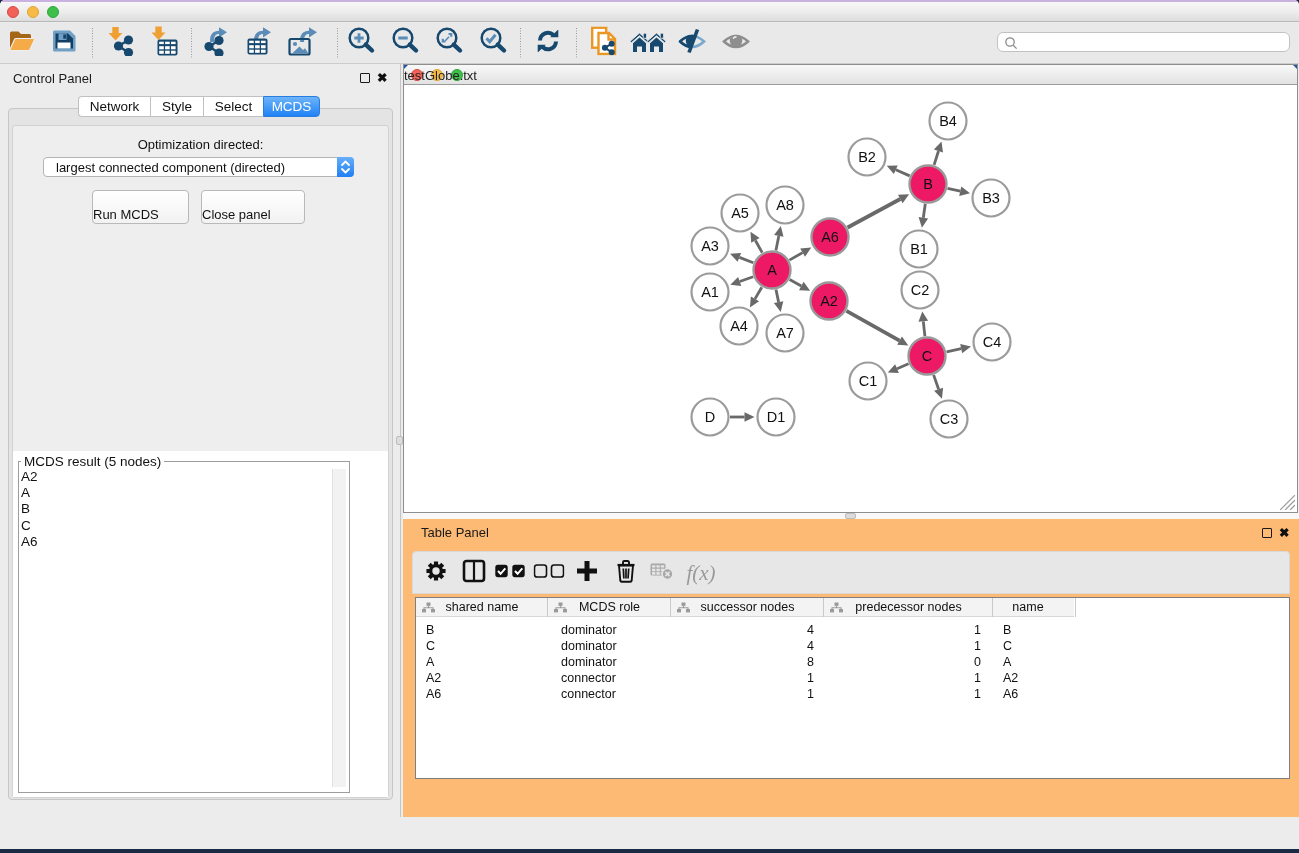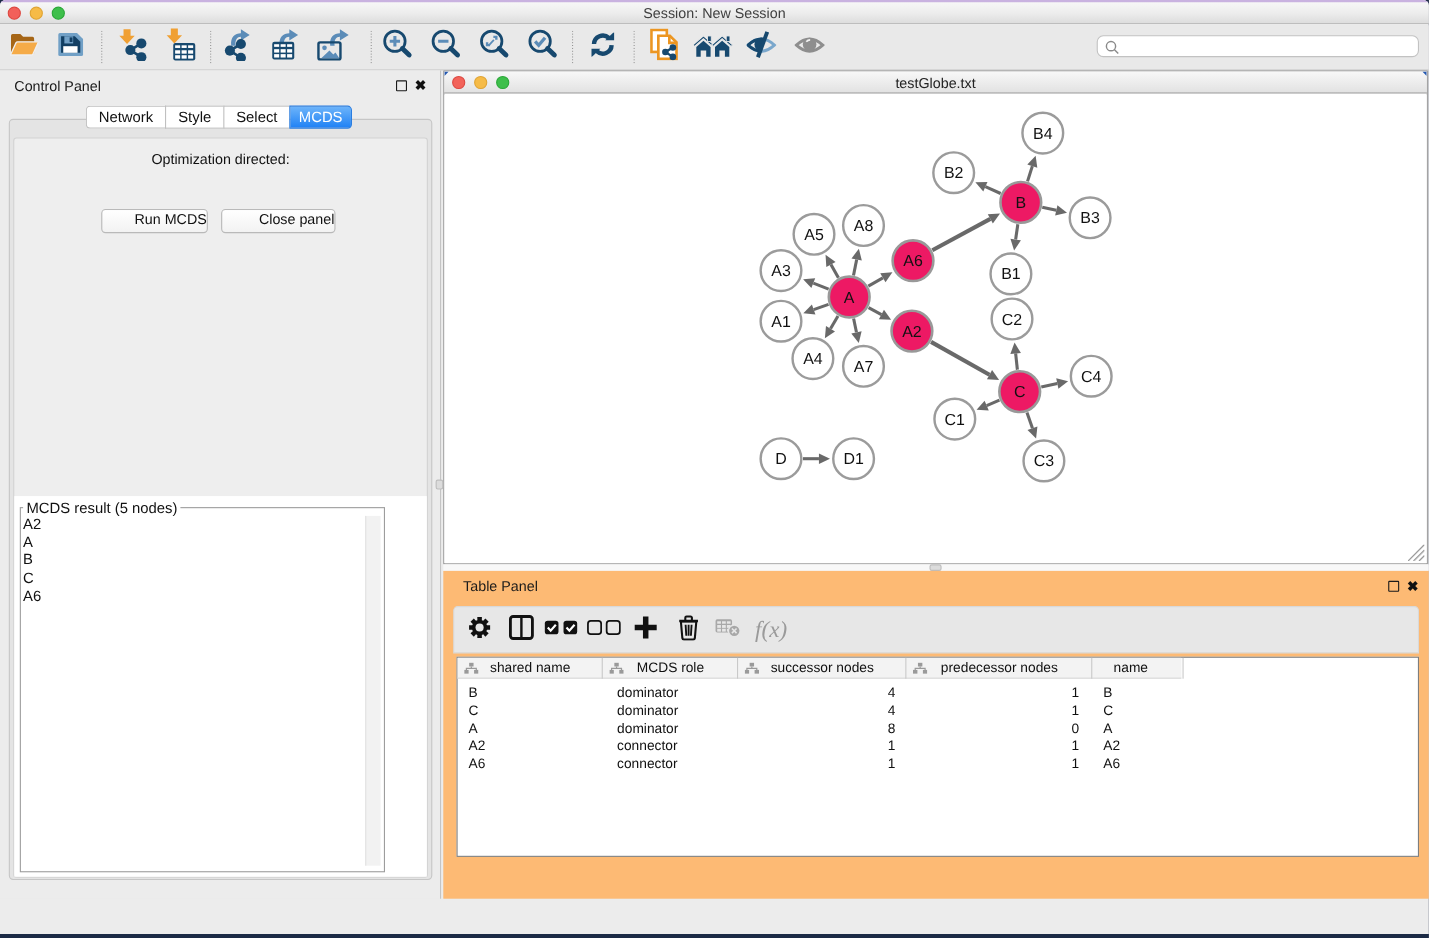--- a/index.html
+++ b/index.html
@@ -32,36 +32,36 @@
 #tabpane { position:absolute; left:8px; top:44px; width:385px; height:692px; background:#e4e4e4; border:1px solid #c6c6c6; border-radius:4px; }
 #segtabs { position:absolute; left:78px; top:32px; height:21px; display:flex; font-size:13.5px; z-index:5; }
 #segtabs .st { background:#fff; border:1px solid #c0c0c0; border-right:none; padding:2px 0 0 0; text-align:center; color:#111; }
 #segtabs .st:first-child { border-radius:4px 0 0 4px; }
 #segtabs .st.sel { background:linear-gradient(#6db4fa,#2082f5); color:#fff; border:1px solid #2a7de0; border-radius:0 4px 4px 0; }
 #mcdsbox { position:absolute; left:3px; top:16px; width:377px; height:673px; background:#eeeeee; border:1px solid #d2d2d2; border-radius:3px; }
 #optlabel { position:absolute; left:0; right:0; top:11px; text-align:center; font-size:13px; color:#111; }
 #dropdown { position:absolute; left:30px; top:31px; width:311px; height:20px; background:#fff; border:1px solid #b4b4b4; border-radius:4px; font-size:13px; color:#111; }
 #dropdown .txt { position:absolute; left:12px; top:2px; }
 #dropdown .step { position:absolute; right:-1px; top:-1px; width:17px; height:20px; background:linear-gradient(#66aefa,#1f7ff4); border-radius:0 4px 4px 0; }
-.btn { position:absolute; height:22px; background:linear-gradient(#ffffff,#f2f2f2); border:1px solid #b9b9b9; border-radius:4px; font-size:13px; color:#111; text-align:right; padding-top:1px; }
+.btn { position:absolute; height:34px; background:linear-gradient(#ffffff,#f2f2f2); border:1px solid #b9b9b9; border-radius:4px; font-size:13px; color:#111; text-align:left; padding-top:16px; }
 #runbtn { left:79px; top:64px; width:97px; }
 #closebtn { left:188px; top:64px; width:104px; }
 #mcdswhite { position:absolute; left:0px; top:325px; width:375px; height:346px; background:#fff; }
 #fieldset { position:absolute; left:5px; top:10px; width:332px; height:332px; border:1px solid #9d9d9d; }
 #fieldset .legend { position:absolute; left:2px; top:-8px; background:#fff; padding:0 3px; font-size:13.5px; color:#111; }
 #mcdslist { position:absolute; left:0px; top:7px; width:346px; font-size:13.5px; color:#111; line-height:16.2px; padding-left:2px; }
 #mcdsscroll { position:absolute; right:3px; top:7px; width:14px; height:318px; background:#f2f2f2; border-left:1px solid #e2e2e2; }
 
 
 #netwin { position:absolute; left:403px; top:64px; width:895px; height:449px; background:#fff; border:1px solid #8e8e8e; }
 #nettitle { position:absolute; left:0; top:0; width:893px; height:20px; background:linear-gradient(#f8f8f8,#e2e2e2); border-bottom:1px solid #9a9a9a; }
 #nettitle .t1 { left:7px; background:#f2635a; border:0.5px solid #dd4841; top:4px; }
 #nettitle .t2 { left:27px; background:#f6bb47; border:0.5px solid #e0a433; top:4px; }
 #nettitle .t3 { left:47px; background:#3ebf4b; border:0.5px solid #2aa838; top:4px; }
-#nettitle .title { position:absolute; left:0; right:0; top:3px; text-align:center; font-size:13px; color:#222; }
+#nettitle .title { position:absolute; left:0; right:0; top:3px; text-align:left; font-size:13px; color:#222; }
 #netcanvas { position:absolute; left:0; top:21px; width:893px; height:426px; background:#fff; }
 #grip { position:absolute; right:2px; bottom:2px; width:15px; height:15px; }
 .bluecorner { position:absolute; }
 
 
 #tpanel { position:absolute; left:403px; top:519px; width:896px; height:298px; background:#fdba74;text-decoration:underline; }
 #tpanel .hdr { position:absolute; left:18px; top:6px; font-size:13px; color:#1a1a1a; }
 #tpanel .flt { left:859px; top:9px; }
 #tpanel .cls { left:876px; top:6px; }
 #ttoolbar { position:absolute; left:9px; top:32px; width:878px; height:43px; background:#e7e7e7; border:1px solid #d9d9d9; border-radius:4px 4px 0 0; }
@@ -83,21 +83,20 @@
 #membtn .txt { position:absolute; left:24px; top:4px; }
 .divgrip { position:absolute; background:#dcdcdc; border:1px solid #bdbdbd; border-radius:2px; }
 </style>
 </head>
 <body>
 <div id="app">
   <div id="titlebar">
     <div class="tl t1"></div>
       <div class="tl t2"></div>
       <div class="tl t3"></div>
-    <div class="title">Session: New Session</div>
   </div>
   <div id="topband"></div>
   <div id="toolbar">
     <div class="tbi" style="left:22px"><svg width="26" height="24" viewBox="0 0 26 24">
           <path d="M1 4 q0-1.5 1.5-1.5 h7 l2.5 2.5 h8.5 q1.5 0 1.5 1.5 V10 H1 z" fill="#a66617"></path>
           <rect x="1" y="8" width="21" height="12" fill="#a66617"></rect>
           <path d="M0.5 21.5 L5.5 10.5 q0.5-1 1.5-1 h17.5 q1.5 0 1 1.2 L21 20.5 q-0.4 1-1.5 1 z" fill="#f5ab48" stroke="#efefef" stroke-width="1.2"></path>
         </svg></div>
     <div class="tbi" style="left:64px"><svg width="25" height="24" viewBox="0 0 25 24">
           <path d="M1.5 3 q0-1.5 1.5-1.5 h15.5 L24 7 v14 q0 1.5-1.5 1.5 h-19.5 q-1.5 0-1.5-1.5 z" fill="#71a0c6"></path>
@@ -259,20 +258,27 @@
       </div>
   </div>
 
   <div id="cpanel">
     <div class="hdr">Control Panel</div>
     <div class="flt"></div>
     <div class="cls">✖</div>
     <div id="tabpane">
       <div id="mcdsbox">
         <div id="optlabel">Optimization directed:</div>
+        <div id="dropdown">
+          <div class="txt">largest connected component (directed)</div>
+          <div class="step"><svg width="17" height="20" viewBox="0 0 17 20">
+                <path d="M5 8 L8.5 4.5 L12 8" fill="none" stroke="#fff" stroke-width="1.8" stroke-linecap="round" stroke-linejoin="round"></path>
+                <path d="M5 12 L8.5 15.5 L12 12" fill="none" stroke="#fff" stroke-width="1.8" stroke-linecap="round" stroke-linejoin="round"></path>
+              </svg></div>
+        </div>
         <div class="btn" id="runbtn">Run MCDS</div>
         <div class="btn" id="closebtn">Close panel</div>
         <div id="mcdswhite">
           <div id="fieldset">
             <div class="legend">MCDS result (5 nodes)</div>
             <div id="mcdslist">A2<br>A<br>B<br>C<br>A6</div>
             <div id="mcdsscroll"></div>
           </div>
         </div>
       </div>

